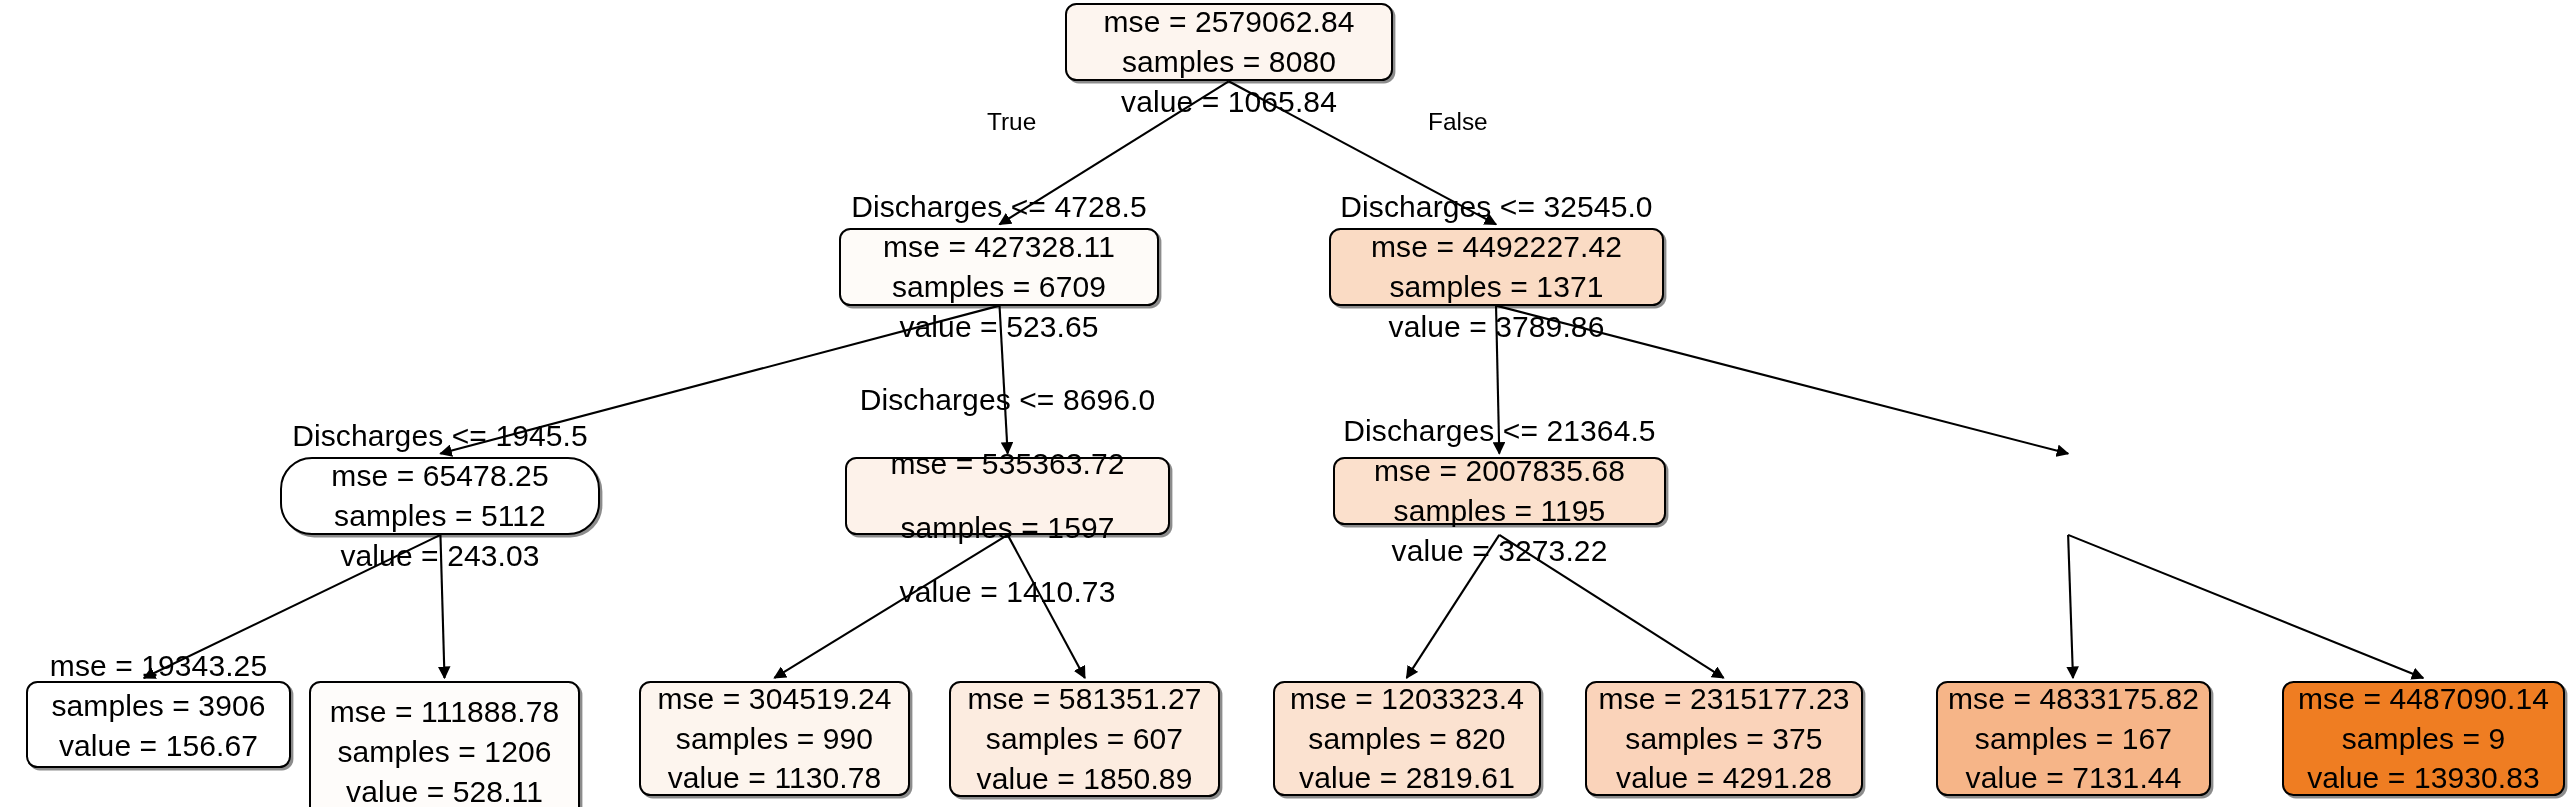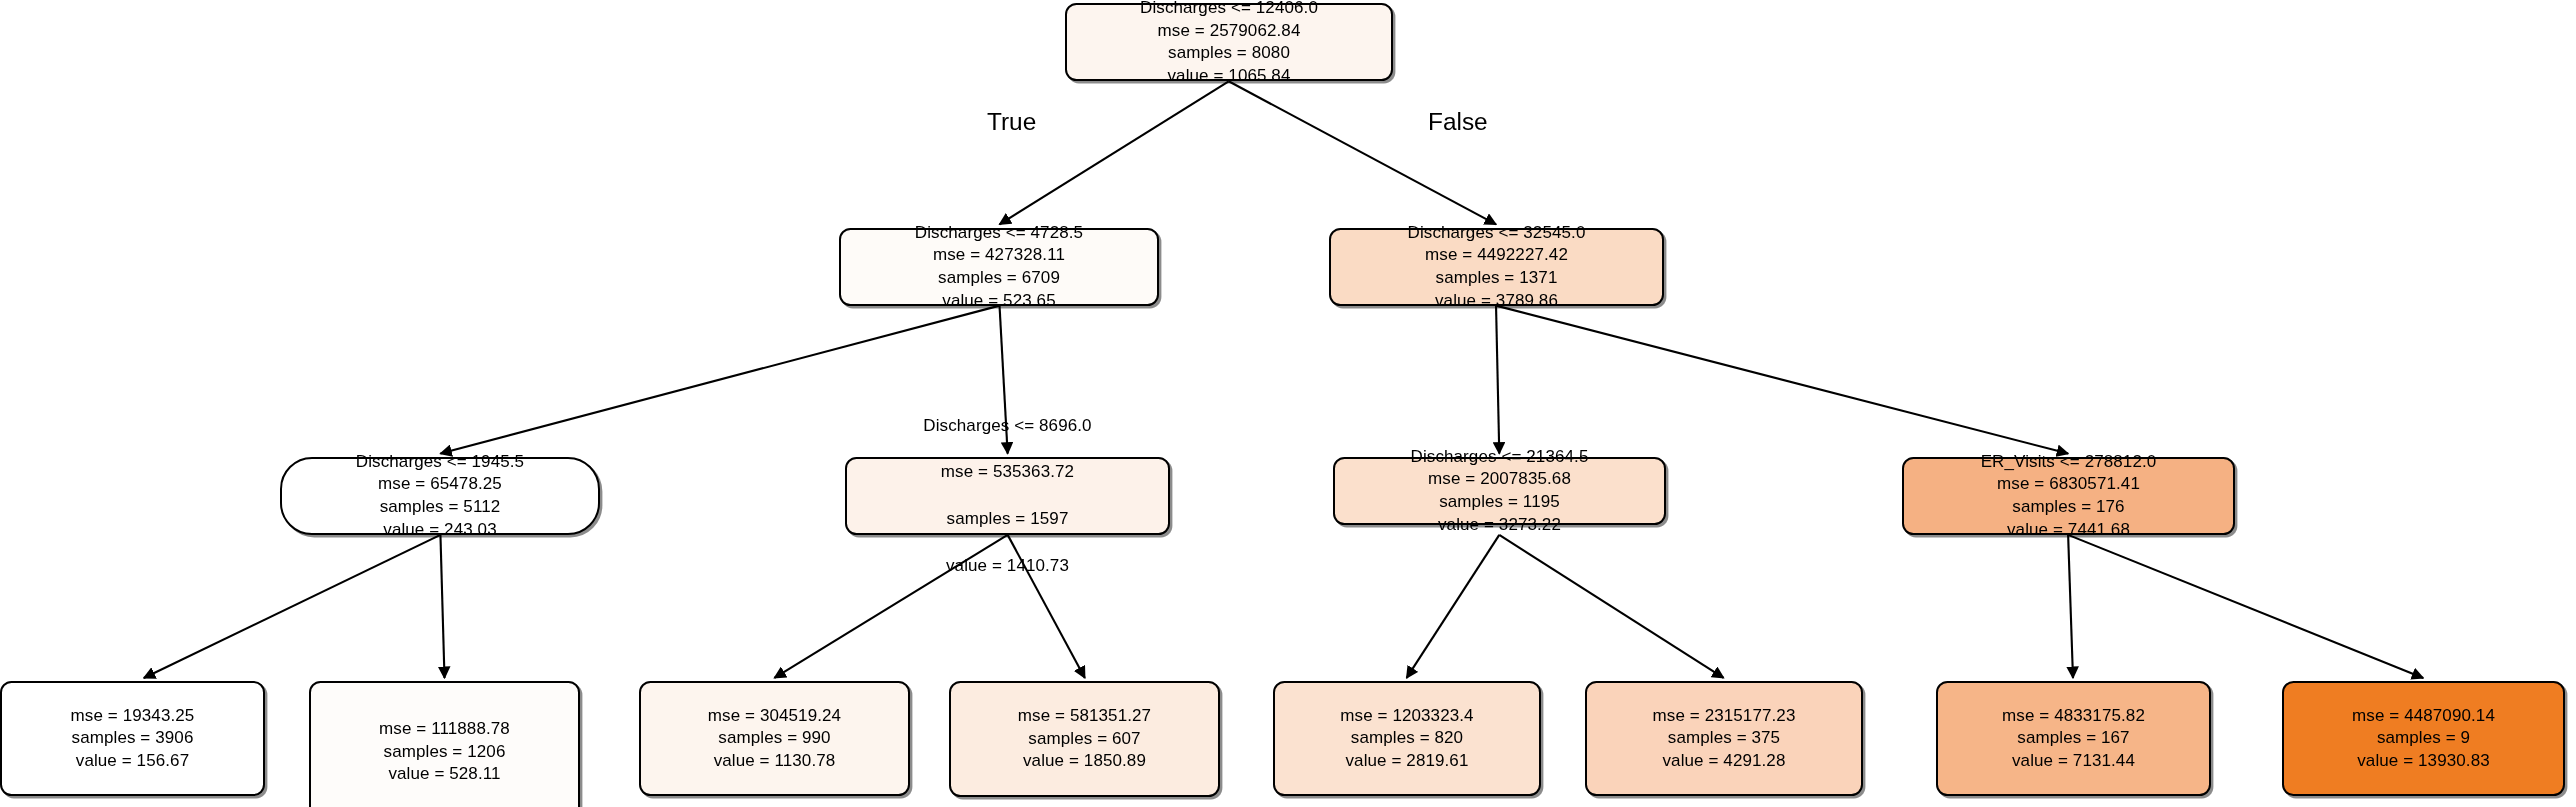--- a/index.html
+++ b/index.html
@@ -31,21 +31,21 @@
     position: absolute;
     box-sizing: border-box;
     border: 2px solid #000000;
     border-radius: 11.4px;
     background: #ffffff;
     display: flex;
     flex-direction: column;
     align-items: center;
     justify-content: center;
     text-align: center;
-    font-size: 17px;
+    font-size: 30px;
     line-height: 1.33;
     color: #000000;
     letter-spacing: 0.1px;
     box-shadow: 2.4px 2.4px 0 rgba(0,0,0,0.45);
   }
   .node-line {
     white-space: nowrap;
     padding: 0 8.1px;
   }
   .edge-label {
@@ -112,27 +112,21 @@
       <div class="node-line">mse = 535363.72</div>
       <div class="node-line">samples = 1597</div>
       <div class="node-line">value = 1410.73</div>
     </div>
     <div class="node" style="left: 1333px; top: 457px; width: 333px; height: 68px; background: rgb(251, 224, 204);">
       <div class="node-line">Discharges &lt;= 21364.5</div>
       <div class="node-line">mse = 2007835.68</div>
       <div class="node-line">samples = 1195</div>
       <div class="node-line">value = 3273.22</div>
     </div>
-    <div class="node" style="left: 1902px; top: 457px; width: 333px; height: 78px; background: rgb(245, 177, 131);">
-      <div class="node-line">ER_Visits &lt;= 278812.0</div>
-      <div class="node-line">mse = 6830571.41</div>
-      <div class="node-line">samples = 176</div>
-      <div class="node-line">value = 7441.68</div>
-    </div>
-    <div class="node" style="left: 0; top: 681px; width: 265px; height: 115px; background: rgb(255, 255, 255);">
+    <div class="node" style="left: 26px; top: 681px; width: 265px; height: 87px; background: rgb(255, 255, 255); justify-content: flex-end;">
       <div class="node-line">mse = 19343.25</div>
       <div class="node-line">samples = 3906</div>
       <div class="node-line">value = 156.67</div>
     </div>
     <div class="node" style="left: 309px; top: 681px; width: 271px; height: 142px; background: rgb(254, 252, 250);">
       <div class="node-line">mse = 111888.78</div>
       <div class="node-line">samples = 1206</div>
       <div class="node-line">value = 528.11</div>
     </div>
     <div class="node" style="left: 639px; top: 681px; width: 271px; height: 115px; background: rgb(253, 245, 238);">

